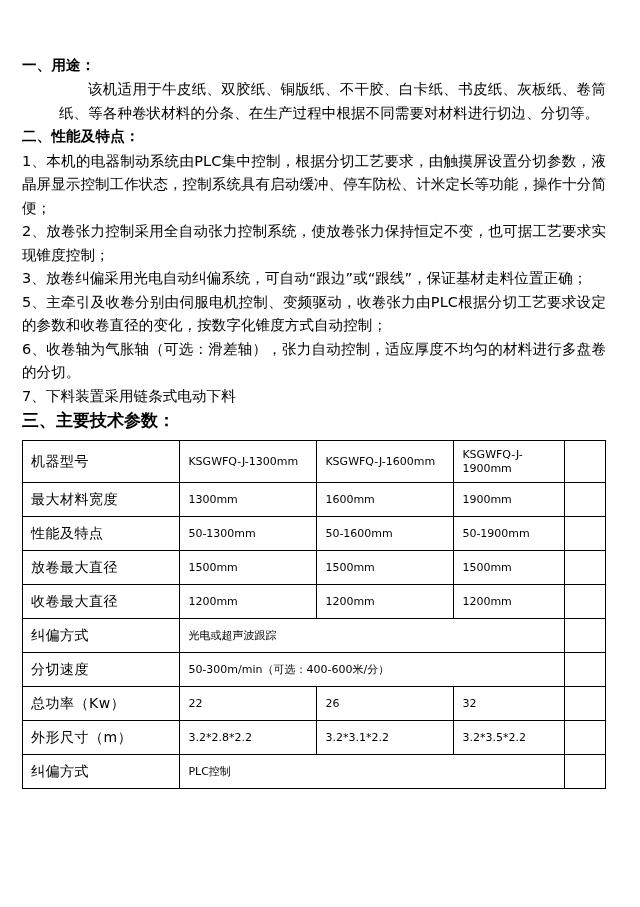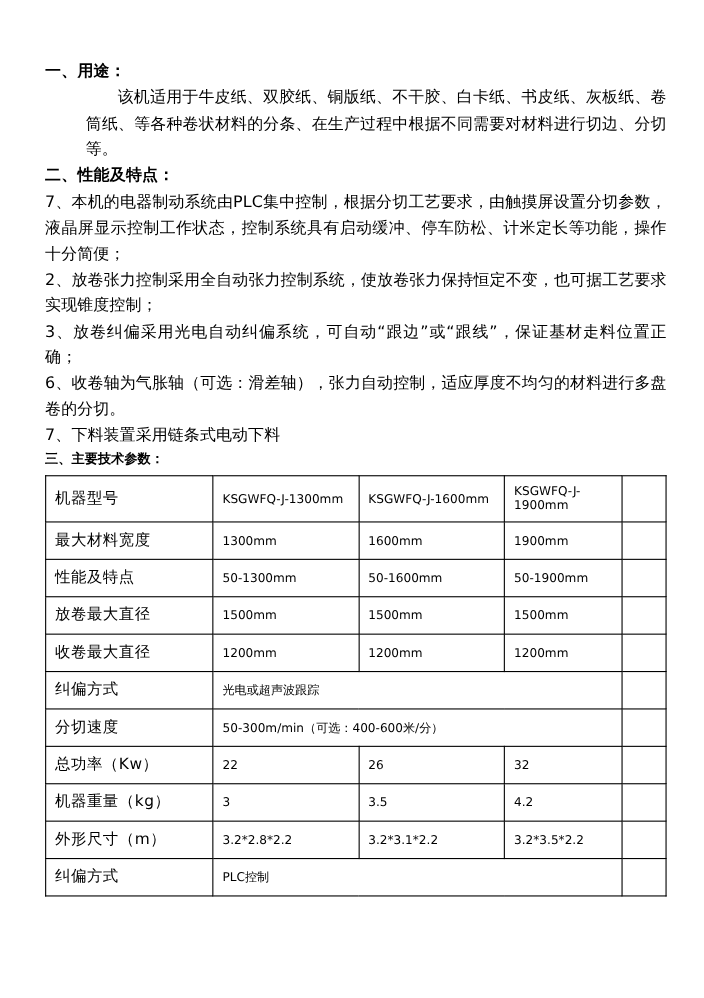--- a/index.html
+++ b/index.html
@@ -11,21 +11,21 @@
     height: 907px;
     background: #ffffff;
     font-family: "DejaVu Sans", "Liberation Sans", sans-serif;
     color: #000000;
     overflow: hidden;
   }
   .page {
     position: relative;
     width: 640px;
     height: 801px;
-    padding: 54px 34px 0 41px;
+    padding: 54px 34px 0 22px;
     box-sizing: border-box;
   }
   .section-heading {
     font-size: 14.5px;
     line-height: 1.62;
     margin: 0 0 1px 0;
     letter-spacing: 0.2px;
   }
   .para {
     font-size: 14.5px;
@@ -41,23 +41,24 @@
   }
   .list-item {
     font-size: 14.5px;
     line-height: 1.62;
     margin: 0;
     text-align: justify;
     text-justify: inter-ideograph;
     letter-spacing: 0.1px;
   }
   .spec-heading {
-    font-size: 12px;
+    font-size: 17px;
     line-height: 1.62;
     margin: 0 0 0 0;
+    font-family: Liberation Mono, monospace;
   }
   table.specs {
     width: 100%;
     border-collapse: collapse;
     table-layout: fixed;
     margin-top: 4px;
   }
   table.specs td {
     border: 1px solid #000000;
     padding: 7px 6px 7px 8px;
@@ -82,23 +83,24 @@
 <body>
 
 <div class="page">
 
   <h1 class="section-heading">一、用途：</h1>
 
   <p class="para indent">该机适用于牛皮纸、双胶纸、铜版纸、不干胶、白卡纸、书皮纸、灰板纸、卷筒纸、等各种卷状材料的分条、在生产过程中根据不同需要对材料进行切边、分切等。</p>
 
   <h1 class="section-heading">二、性能及特点：</h1>
 
-  <p class="list-item">7、本机的电器制动系统由PLC集中控制，根据分切工艺要求，由触摸屏设置分切参数，液晶屏显示控制工作状态，控制系统具有启动缓冲、停车防松、计米定长等功能，操作十分简便；</p>
+  <p class="list-item">1、本机的电器制动系统由PLC集中控制，根据分切工艺要求，由触摸屏设置分切参数，液晶屏显示控制工作状态，控制系统具有启动缓冲、停车防松、计米定长等功能，操作十分简便；</p>
   <p class="list-item">2、放卷张力控制采用全自动张力控制系统，使放卷张力保持恒定不变，也可据工艺要求实现锥度控制；</p>
   <p class="list-item">3、放卷纠偏采用光电自动纠偏系统，可自动“跟边”或“跟线”，保证基材走料位置正确；</p>
+  <p class="list-item">5、主牵引及收卷分别由伺服电机控制、变频驱动，收卷张力由PLC根据分切工艺要求设定的参数和收卷直径的变化，按数字化锥度方式自动控制；</p>
   <p class="list-item">6、收卷轴为气胀轴（可选：滑差轴），张力自动控制，适应厚度不均匀的材料进行多盘卷的分切。</p>
   <p class="list-item">7、下料装置采用链条式电动下料</p>
 
   <h1 class="spec-heading">三、主要技术参数：</h1>
 
   <table class="specs">
     <colgroup>
       <col class="c-label">
         <col class="c-v1">
         <col class="c-v2">
@@ -152,27 +154,20 @@
         <td></td>
       </tr>
       <tr>
         <td class="label">总功率（Kw）</td>
         <td>22</td>
         <td>26</td>
         <td>32</td>
         <td></td>
       </tr>
       <tr>
-        <td class="label">机器重量（kg）</td>
-        <td>3</td>
-        <td>3.5</td>
-        <td>4.2</td>
-        <td></td>
-      </tr>
-      <tr>
         <td class="label">外形尺寸（m）</td>
         <td>3.2*2.8*2.2</td>
         <td>3.2*3.1*2.2</td>
         <td>3.2*3.5*2.2</td>
         <td></td>
       </tr>
       <tr>
         <td class="label">纠偏方式</td>
         <td class="span-center" colspan="3">PLC控制</td>
         <td></td>

